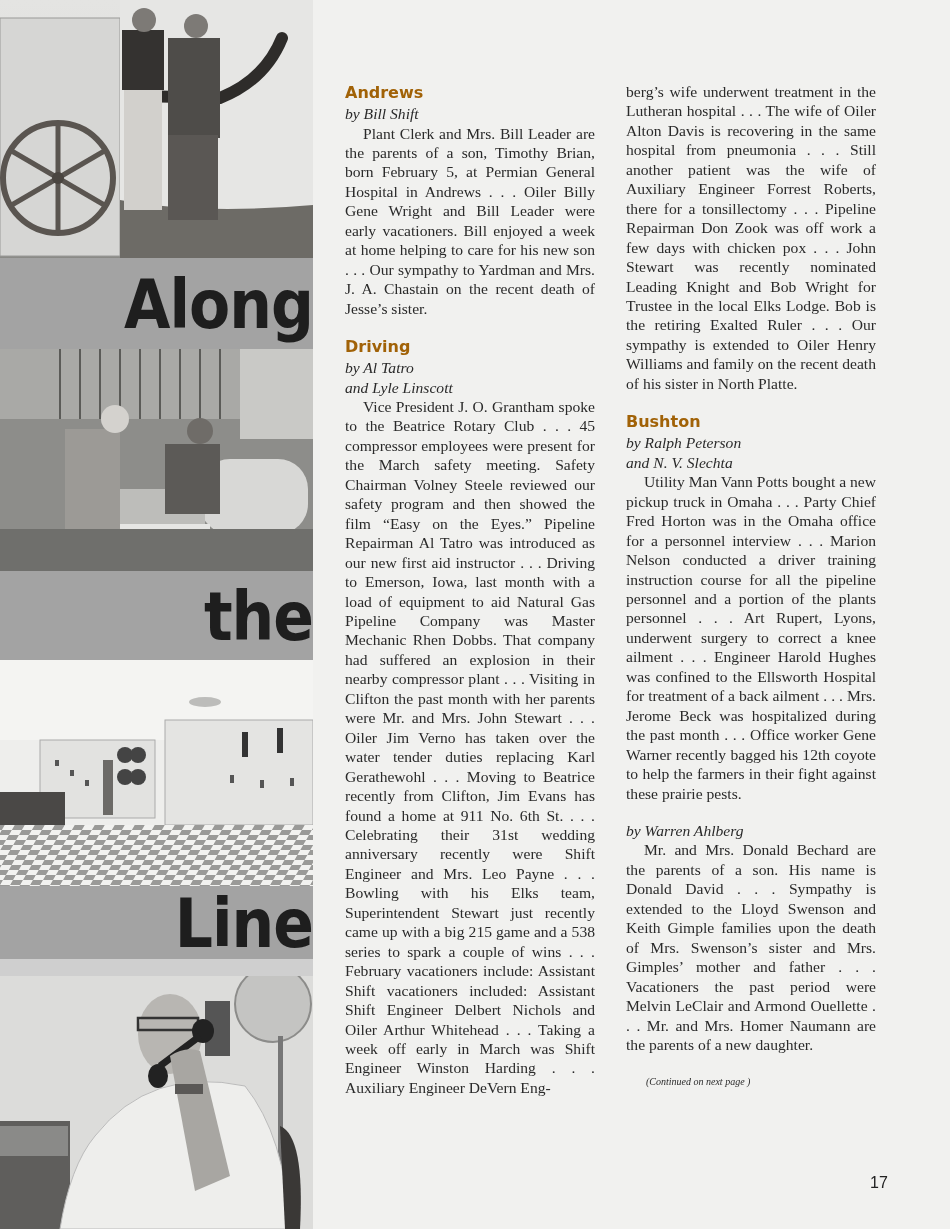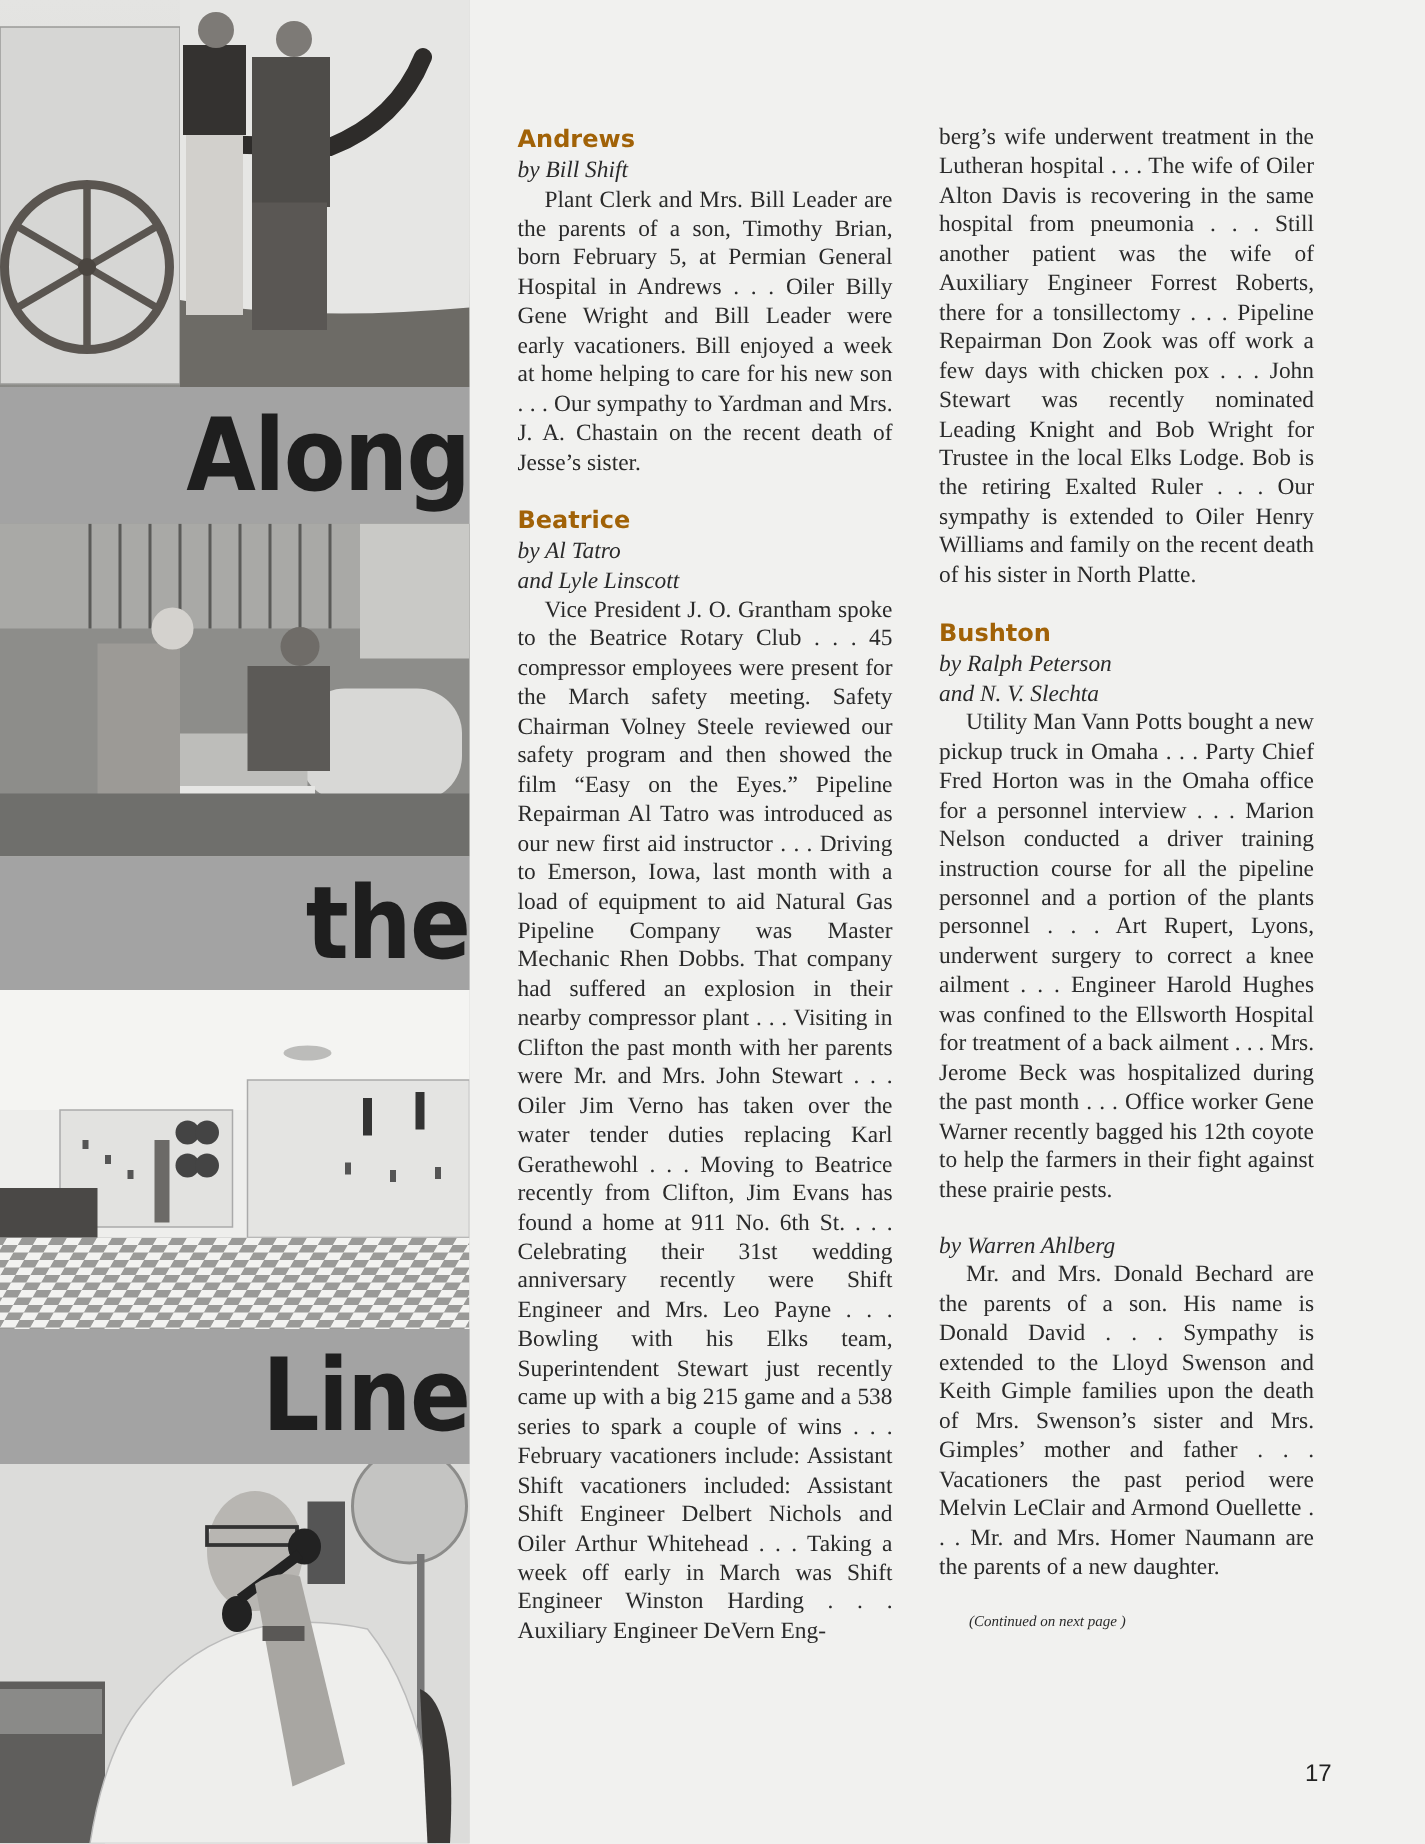--- a/index.html
+++ b/index.html
@@ -106,21 +106,21 @@
           <rect x="230" y="115" width="4" height="8"></rect>
           <rect x="260" y="120" width="4" height="8"></rect>
           <rect x="290" y="118" width="4" height="8"></rect>
         </g>
       <rect x="0" y="132" width="65" height="38" fill="#4a4846"></rect>
       <rect x="103" y="100" width="10" height="55" fill="#6c6a67"></rect>
       <rect x="0" y="165" width="313" height="61" fill="url(#chk)"></rect>
     </svg>
   </div>
 
-  <div class="banner" style="top:886px;height:90px;">
+  <div class="banner" style="top:886px;height:73px;">
     <span>Line</span>
   </div>
 
   <div class="photo" style="top:976px;height:253px;background:#dededc;">
     <svg width="313" height="253" viewBox="0 0 313 253">
       <rect x="0" y="0" width="313" height="253" fill="#dcdcda"></rect>
       <circle cx="273" cy="28" r="38" fill="#c4c4c2" stroke="#8c8c8a" stroke-width="2"></circle>
       <rect x="278" y="60" width="5" height="140" fill="#777"></rect>
       <rect x="205" y="25" width="25" height="55" fill="#555"></rect>
       <rect x="0" y="145" width="70" height="108" fill="#5f5e5c"></rect>
@@ -139,21 +139,21 @@
 </div>
 
 <div class="col col1">
   <section>
     <h2 class="sec-title">Andrews</h2>
     <p class="byline">by Bill Shift</p>
     <p class="para">Plant Clerk and Mrs. Bill Leader are the parents of a son, Timothy Brian, born February 5, at Permian General Hospital in Andrews . . . Oiler Billy Gene Wright and Bill Leader were early vacationers. Bill enjoyed a week at home helping to care for his new son . . . Our sympathy to Yardman and Mrs. J. A. Chastain on the recent death of Jesse’s sister.</p>
   </section>
   <div class="gap"></div>
   <section>
-    <h2 class="sec-title">Beatrice</h2>
+    <h2 class="sec-title">Driving</h2>
     <p class="byline">by Al Tatro</p>
     <p class="byline">and Lyle Linscott</p>
     <p class="para">Vice President J. O. Grantham spoke to the Beatrice Rotary Club . . . 45 compressor employees were present for the March safety meeting. Safety Chairman Volney Steele reviewed our safety program and then showed the film “Easy on the Eyes.” Pipeline Repairman Al Tatro was introduced as our new first aid instructor . . . Driving to Emerson, Iowa, last month with a load of equipment to aid Natural Gas Pipeline Company was Master Mechanic Rhen Dobbs. That company had suffered an explosion in their nearby compressor plant . . . Visiting in Clifton the past month with her parents were Mr. and Mrs. John Stewart . . . Oiler Jim Verno has taken over the water tender duties replacing Karl Gerathewohl . . . Moving to Beatrice recently from Clifton, Jim Evans has found a home at 911 No. 6th St. . . . Celebrating their 31st wedding anniversary recently were Shift Engineer and Mrs. Leo Payne . . . Bowling with his Elks team, Superintendent Stewart just recently came up with a big 215 game and a 538 series to spark a couple of wins . . . February vacationers include: Assistant Shift vacationers included: Assistant Shift Engineer Delbert Nichols and Oiler Arthur Whitehead . . . Taking a week off early in March was Shift Engineer Winston Harding . . . Auxiliary Engineer DeVern Eng-</p>
   </section>
 </div>
 
 <div class="col col2">
   <p class="para" style="text-indent:0">berg’s wife underwent treatment in the Lutheran hospital . . . The wife of Oiler Alton Davis is recovering in the same hospital from pneumonia . . . Still another patient was the wife of Auxiliary Engineer Forrest Roberts, there for a tonsillectomy . . . Pipeline Repairman Don Zook was off work a few days with chicken pox . . . John Stewart was recently nominated Leading Knight and Bob Wright for Trustee in the local Elks Lodge. Bob is the retiring Exalted Ruler . . . Our sympathy is extended to Oiler Henry Williams and family on the recent death of his sister in North Platte.</p>
   <div class="gap"></div>
   <section>

